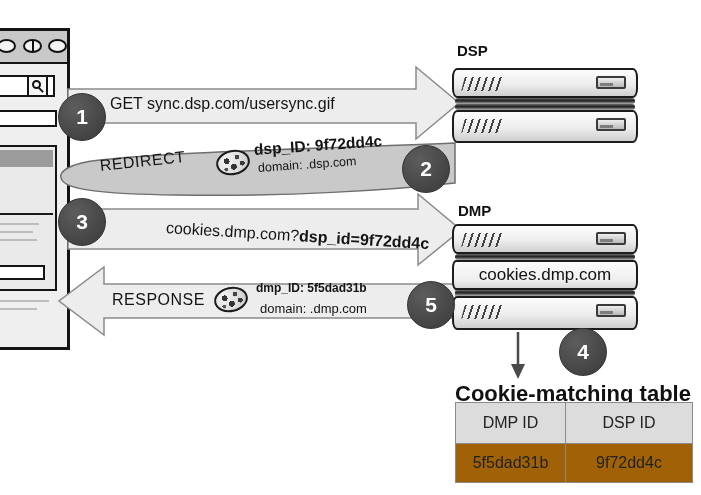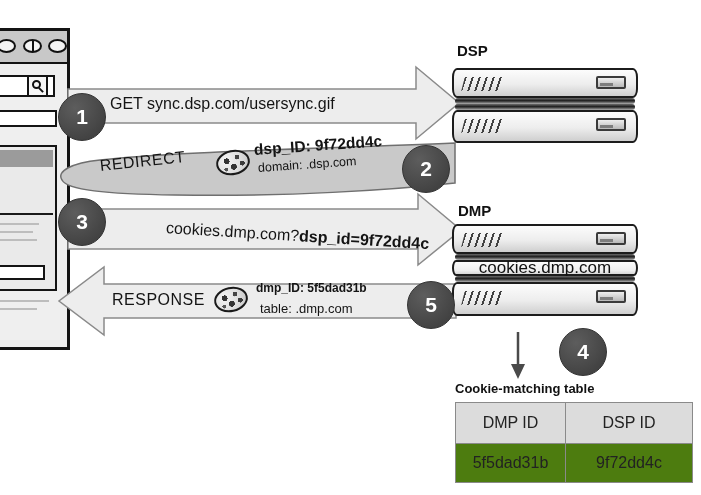--- a/index.html
+++ b/index.html
@@ -80,27 +80,27 @@
   .drive{position:absolute;right:10px;top:6px;width:30px;height:13px;border:2px solid #3a3a3a;
     border-radius:2px;box-sizing:border-box;background:linear-gradient(180deg,#eee,#b9b9b9);}
   .drive:after{content:"";position:absolute;left:2px;bottom:1px;width:13px;height:3px;background:#7d7d7d;}
   .sep{height:6px;margin:0 3px;border-radius:3px;
     background:linear-gradient(180deg,#6a6a6a,#1f1f1f 45%,#b0b0b0);}
   .hostband{border:2px solid #1c1c1c;border-radius:4px/8px;box-sizing:border-box;
     background:linear-gradient(180deg,#fbfbfb,#efefef 70%,#d8d8d8);
     display:flex;align-items:center;justify-content:center;font-size:17px;color:#111;}
 
   
-  .table-title{left:455px;top:381px;font-size:13px;font-weight:bold;}
+  .table-title{left:455px;top:381px;font-size:22px;font-weight:bold;}
   table.ctable{position:absolute;left:455px;top:402px;width:238px;border-collapse:collapse;
     font-family:"Liberation Sans", sans-serif;padding-left:22px;}
   table.ctable th, table.ctable td{border:1px solid #8a8a8a;text-align:center;
     font-size:16px;color:#222;font-weight:normal;}
   table.ctable th{background:#dcdcdc;height:38px;}
-  table.ctable td{background:#4d7c0f;height:36px;}
+  table.ctable td{background:#a16207;height:36px;}
   .col-a{width:107px;}
 </style>
 </head>
 <body>
 
 <div id="canvas">
 
   <div class="abs browser">
     <div class="titlebar">
       <div class="oval" style="left:4px;"></div>
@@ -144,21 +144,21 @@
 
   <div class="atext t-get">GET sync.dsp.com/usersync.gif</div>
   <div class="atext t-redirect">REDIRECT</div>
   <div class="cookie cookie-redirect"></div>
   <div class="atext t-dspid">dsp_ID: 9f72dd4c</div>
   <div class="atext t-dspdom">domain: .dsp.com</div>
   <div class="atext t-match"><span>cookies.dmp.com?</span><b>dsp_id=9f72dd4c</b></div>
   <div class="atext t-response">RESPONSE</div>
   <div class="cookie cookie-response"></div>
   <div class="atext t-dmpid">dmp_ID: 5f5dad31b</div>
-  <div class="atext t-dmpdom">table: .dmp.com</div>
+  <div class="atext t-dmpdom">domain: .dmp.com</div>
 
   <div class="stack-title abs" style="left:457px;top:42px;">DSP</div>
   <div class="stack" style="left:452px;top:68px;">
     <div class="unit" style="height:30px;">
       <div class="vents"></div>
       <div class="drive"></div>
     </div>
     <div class="sep"></div>
     <div class="sep"></div>
     <div class="unit" style="height:33px;">
@@ -167,21 +167,21 @@
     </div>
   </div>
 
   <div class="stack-title abs" style="left:458px;top:202px;">DMP</div>
   <div class="stack" style="left:452px;top:224px;">
     <div class="unit" style="height:30px;">
       <div class="vents"></div>
       <div class="drive"></div>
     </div>
     <div class="sep"></div>
-    <div class="hostband" style="height:16px;">cookies.dmp.com</div>
+    <div class="hostband" style="height:30px;">cookies.dmp.com</div>
     <div class="sep"></div>
     <div class="unit" style="height:34px;">
       <div class="vents"></div>
       <div class="drive"></div>
     </div>
   </div>
 
   <div class="abs table-title">Cookie-matching table</div>
   <table class="ctable">
     <tbody>

